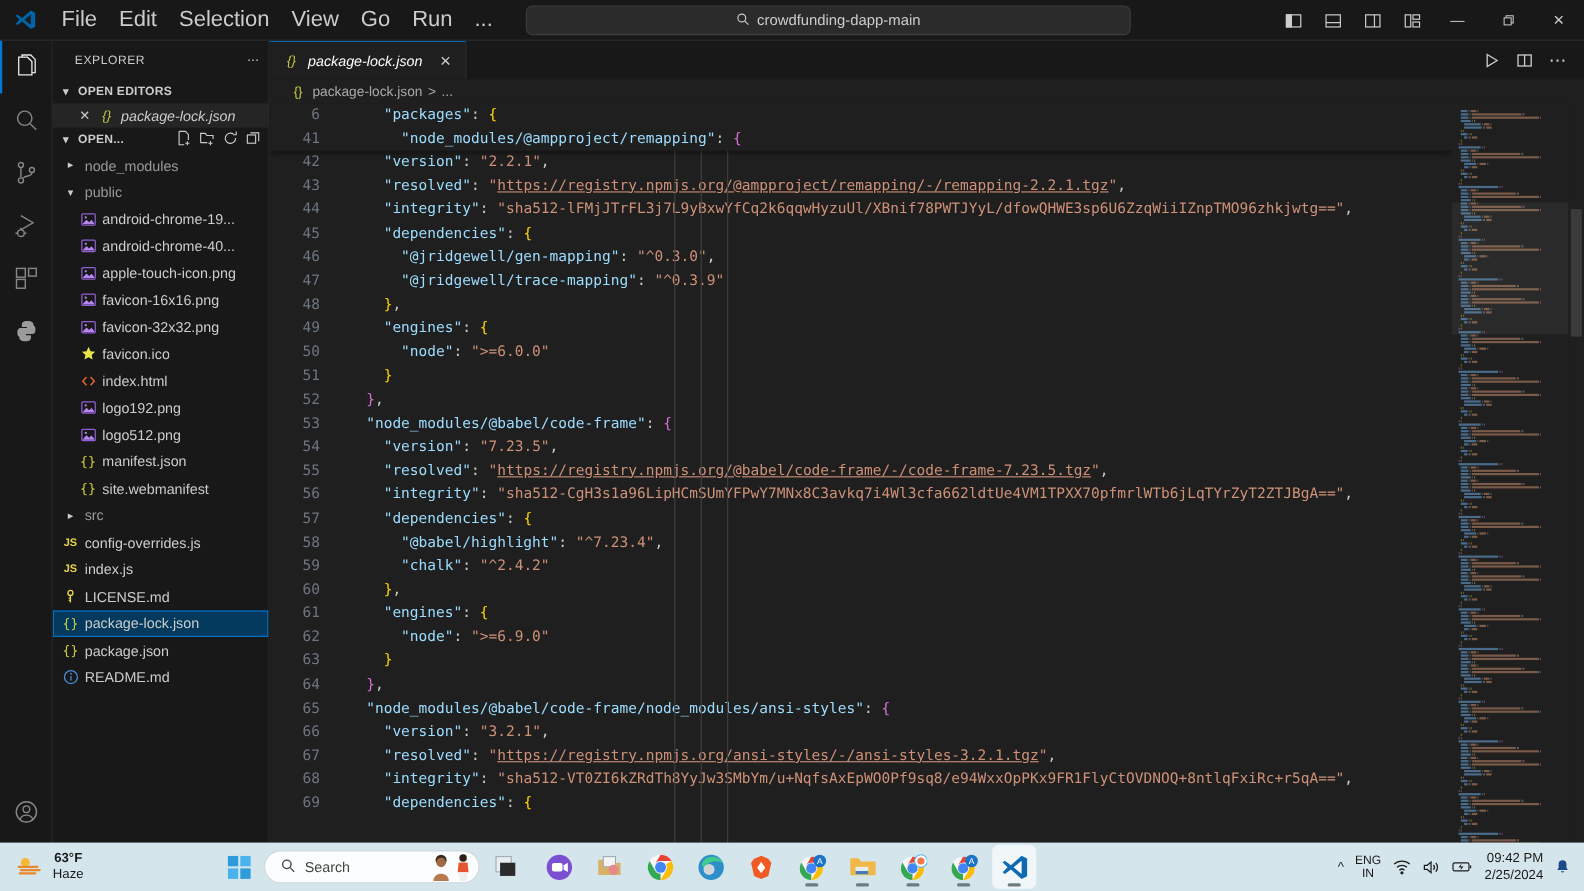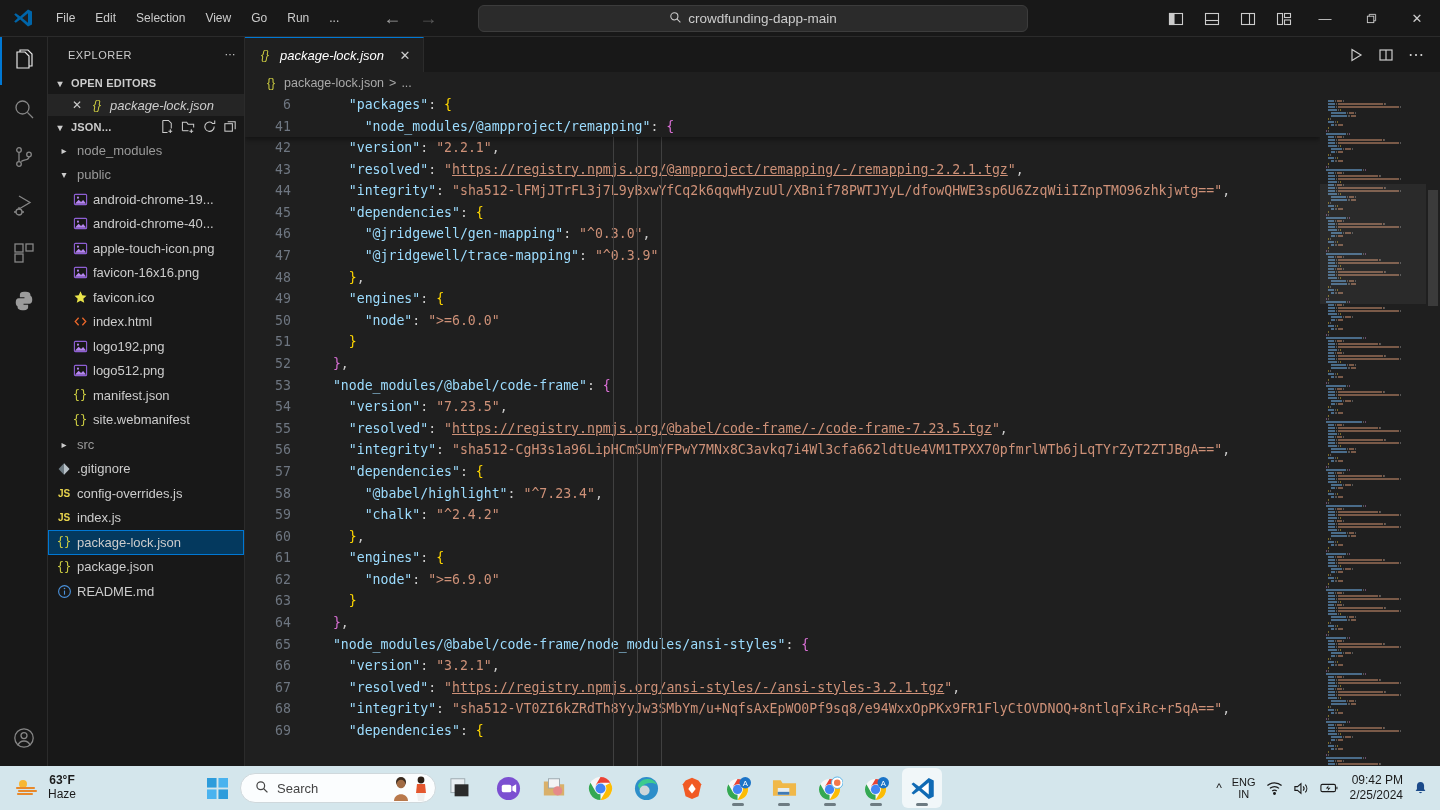--- a/index.html
+++ b/index.html
@@ -13,21 +13,21 @@
   .app { position: relative; width: 1440px; height: 810px; display: flex; flex-direction: column; }
 
   
   .titlebar {
     height: 37px; background: #181818; display: flex; align-items: center;
     flex: 0 0 37px; border-bottom: 1px solid #2b2b2b; position: relative;
   }
   .vscode-logo { width: 46px; display:flex; align-items:center; justify-content:center; }
   .menu { display: flex; align-items: center; gap: 0px; }
   .menu-item {
-    color: #cccccc; font-size: 12px; padding: 4px 10px; cursor: default; white-space: nowrap;
+    color: #cccccc; font-size: 20px; padding: 4px 10px; cursor: default; white-space: nowrap;
     border-radius: 4px;
   }
   .nav-arrows { display:flex; align-items:center; gap: 18px; margin-left: 34px; color: #a0a0a0; }
   .nav-arrow { font-size: 18px; line-height: 1; }
   .nav-arrow.dim { color: #5a5a5a; }
   .qinput {
     position:absolute; left: 478px; top: 5px; width: 550px; height: 27px;
     background: #2b2b2b; border: 1px solid #3c3c3c; border-radius: 6px;
     display: flex; align-items: center; justify-content: center; gap: 6px;
     color: #cccccc; font-size: 13.5px;
@@ -315,21 +315,21 @@
       <div class="open-editors-list">
         <div class="oe-row">
           <span class="oe-x">✕</span>
           <span class="ricon" style="color:#cbcb41">{}</span>
           <span>package-lock.json</span>
         </div>
       </div>
 
       <div class="sb-sec-head">
         <span class="chev">▾</span>
-        <span>JSON...</span>
+        <span>OPEN...</span>
         <span class="sec-actions">
           <span>
             <svg width="15" height="15" viewBox="0 0 16 16" fill="none" stroke="#cccccc" stroke-width="1.1">
               <path d="M3 1.5 H9 L12 4.5 V10"></path>
                 <path d="M3 1.5 V14.5 H8"></path>
                 <path d="M11 11 V15 M9 13 H13"></path>
             </svg>
           </span>
           <span>
             <svg width="15" height="15" viewBox="0 0 16 16" fill="none" stroke="#cccccc" stroke-width="1.1">
@@ -398,20 +398,30 @@
                 <rect x="1.5" y="2.5" width="13" height="11" rx="1" fill="none" stroke="#8e5fd4" stroke-width="1.2"></rect>
                 <circle cx="5.3" cy="6" r="1.1" fill="#b585f0"></circle>
                 <path d="M2.5 12 L6 8.2 L8.6 10.6 L10.8 8.4 L13.5 11.6 V12.5 H2.5 Z" fill="#b585f0"></path>
               </svg>
             </span>
             <span class="label-ellip">favicon-16x16.png</span>
           </div>
           <div class="row indent2">
             <span class="ricon">
               <svg width="15" height="15" viewBox="0 0 16 16">
+                <rect x="1.5" y="2.5" width="13" height="11" rx="1" fill="none" stroke="#8e5fd4" stroke-width="1.2"></rect>
+                <circle cx="5.3" cy="6" r="1.1" fill="#b585f0"></circle>
+                <path d="M2.5 12 L6 8.2 L8.6 10.6 L10.8 8.4 L13.5 11.6 V12.5 H2.5 Z" fill="#b585f0"></path>
+              </svg>
+            </span>
+            <span class="label-ellip">favicon-32x32.png</span>
+          </div>
+          <div class="row indent2">
+            <span class="ricon">
+              <svg width="15" height="15" viewBox="0 0 16 16">
                 <path d="M8 1.4 L9.9 5.6 L14.4 6.1 L11 9.2 L12 13.7 L8 11.4 L4 13.7 L5 9.2 L1.6 6.1 L6.1 5.6 Z" fill="#e9e44a"></path>
               </svg>
             </span>
             <span class="label-ellip">favicon.ico</span>
           </div>
           <div class="row indent2">
             <span class="ricon">
               <svg width="15" height="15" viewBox="0 0 16 16" fill="none" stroke="#e8662a" stroke-width="1.4">
                 <path d="M6 4 L2.4 8 L6 12"></path>
                 <path d="M10 4 L13.6 8 L10 12"></path>
@@ -450,38 +460,38 @@
               <span style="color:#cbcb41;font-size:12px;font-family:'DejaVu Sans Mono',monospace">{}</span>
             </span>
             <span class="label-ellip">site.webmanifest</span>
           </div>
           <div class="row indent1">
             <span class="ricon" style="color: rgb(204, 204, 204); font-size: 10px;">▸</span>
             <span class="label-ellip" style="color: rgb(154, 154, 154);">src</span>
           </div>
           <div class="row indent1">
             <span class="ricon">
-              <svg width="14" height="14" viewBox="0 0 16 16">
-                <path d="M8 1.4 L14.2 8 L8 14.6 L1.8 8 Z" fill="#6d7a82"></path>
-                <path d="M8 1.4 L14.2 8 L8 14.6 Z" fill="#b7c0c6"></path>
-              </svg>
-            </span>
-            <span class="label-ellip">.gitignore</span>
-          </div>
-          <div class="row indent1">
-            <span class="ricon">
               <span style="color:#e8d44d;font-size:10px;font-weight:bold;font-family:'Liberation Sans',sans-serif">JS</span>
             </span>
             <span class="label-ellip">config-overrides.js</span>
           </div>
           <div class="row indent1">
             <span class="ricon">
               <span style="color:#e8d44d;font-size:10px;font-weight:bold;font-family:'Liberation Sans',sans-serif">JS</span>
             </span>
             <span class="label-ellip">index.js</span>
+          </div>
+          <div class="row indent1">
+            <span class="ricon">
+              <svg width="14" height="15" viewBox="0 0 16 16">
+                <circle cx="8" cy="4" r="2.6" fill="none" stroke="#e8d44d" stroke-width="1.4"></circle>
+                <path d="M8 6.6 V14 M6.2 9.4 H8 M6.2 11.8 H8" stroke="#e8d44d" stroke-width="1.4" fill="none"></path>
+              </svg>
+            </span>
+            <span class="label-ellip">LICENSE.md</span>
           </div>
           <div class="row indent1 selected">
             <span class="ricon">
               <span style="color:#cbcb41;font-size:12px;font-family:'DejaVu Sans Mono',monospace">{}</span>
             </span>
             <span class="label-ellip">package-lock.json</span>
           </div>
           <div class="row indent1">
             <span class="ricon">
               <span style="color:#cbcb41;font-size:12px;font-family:'DejaVu Sans Mono',monospace">{}</span>

